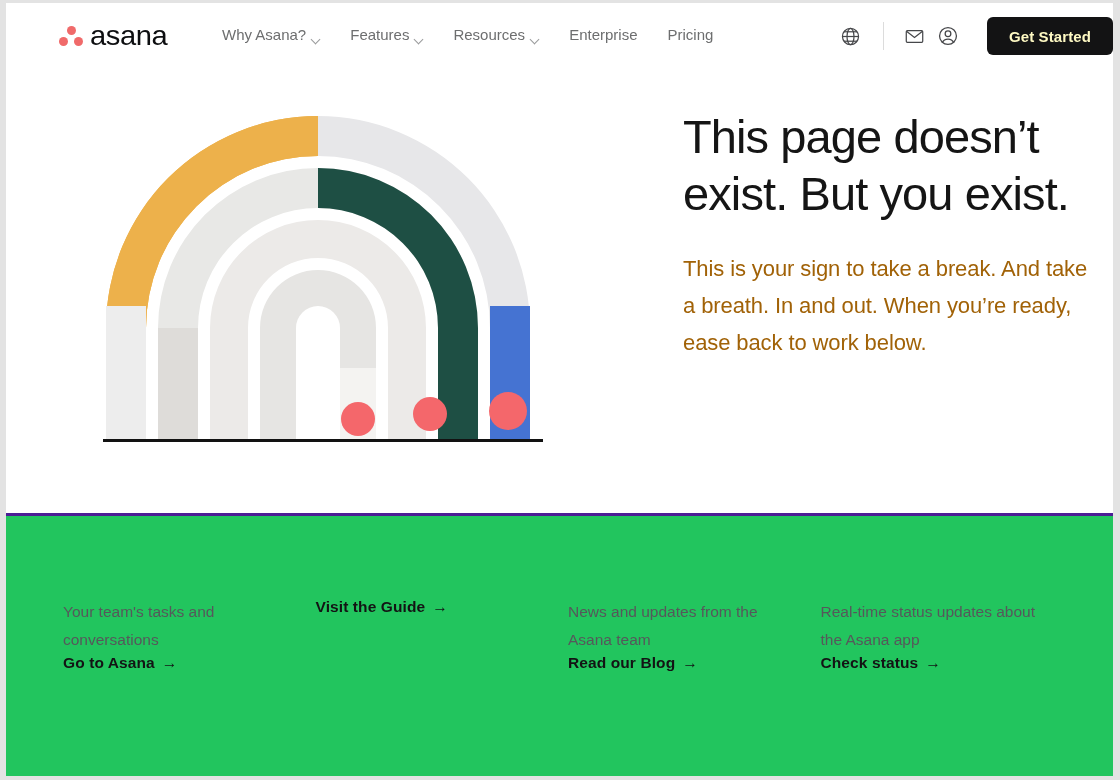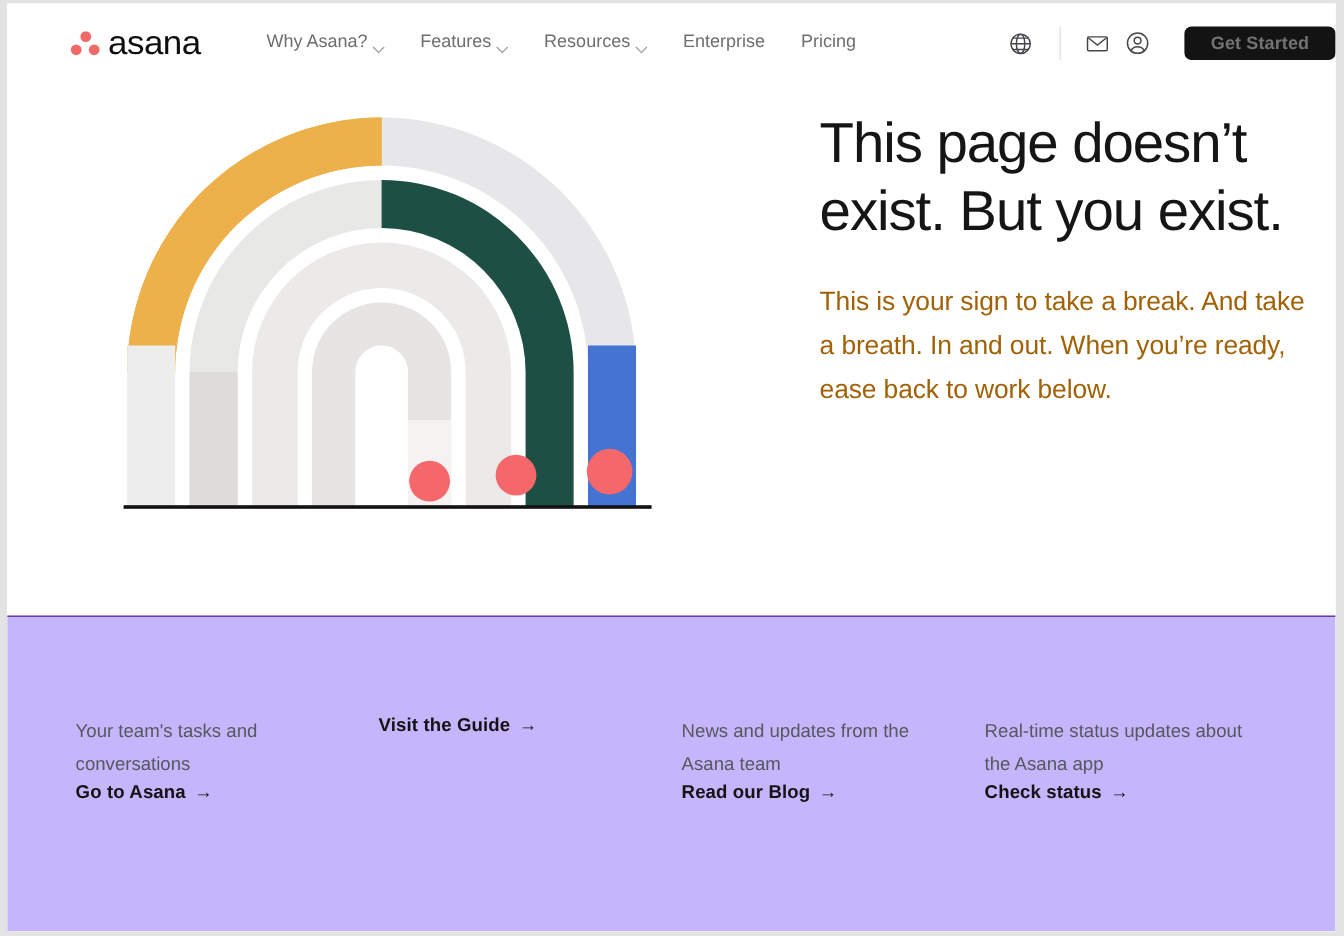--- a/index.html
+++ b/index.html
@@ -126,37 +126,37 @@
     cursor: pointer;
     color: #46474a;
   }
   .vdivider {
     width: 1px; height: 28px;
     background: #dcdcdc;
     margin: 0 13px 0 16px;
   }
   .get-started {
     background: #131314;
-    color: #737373;
+    color: #fef9c3;
     font-size: 15px;
     font-weight: 700;
     border: none;
     border-radius: 6px;
-    height: 28px;
+    height: 38px;
     padding: 0 22px;
     margin-left: 22px;
     cursor: pointer;
     font-family: "Liberation Sans", sans-serif;
     letter-spacing: 0.1px;
   }
 
   
   .hero {
     position: absolute;
-    left: 0; top: 65px;
+    left: 0; top: 83px;
     width: 1107px; height: 445px;
     background: #ffffff;
   }
 
   .illus {
     position: absolute;
     left: 90px; top: 20px;
     width: 460px; height: 360px;
   }
 
@@ -179,22 +179,22 @@
     font-weight: 300;
     color: #a16207;
     letter-spacing: -0.1px;
   }
 
   
   .footer {
     position: absolute;
     left: 0; top: 510px;
     width: 1107px; height: 263px;
-    background: #c4b5fd;
-    border-top: 1px solid #4c1d95;
+    background: #22c55e;
+    border-top: 3px solid #4c1d95;
   }
   .fcols {
     position: absolute;
     left: 57px; top: 82px;
     width: 1010px;
     display: flex;
   }
   .fcol { width: 265px; }
   .fdesc {
     font-size: 15.5px;

